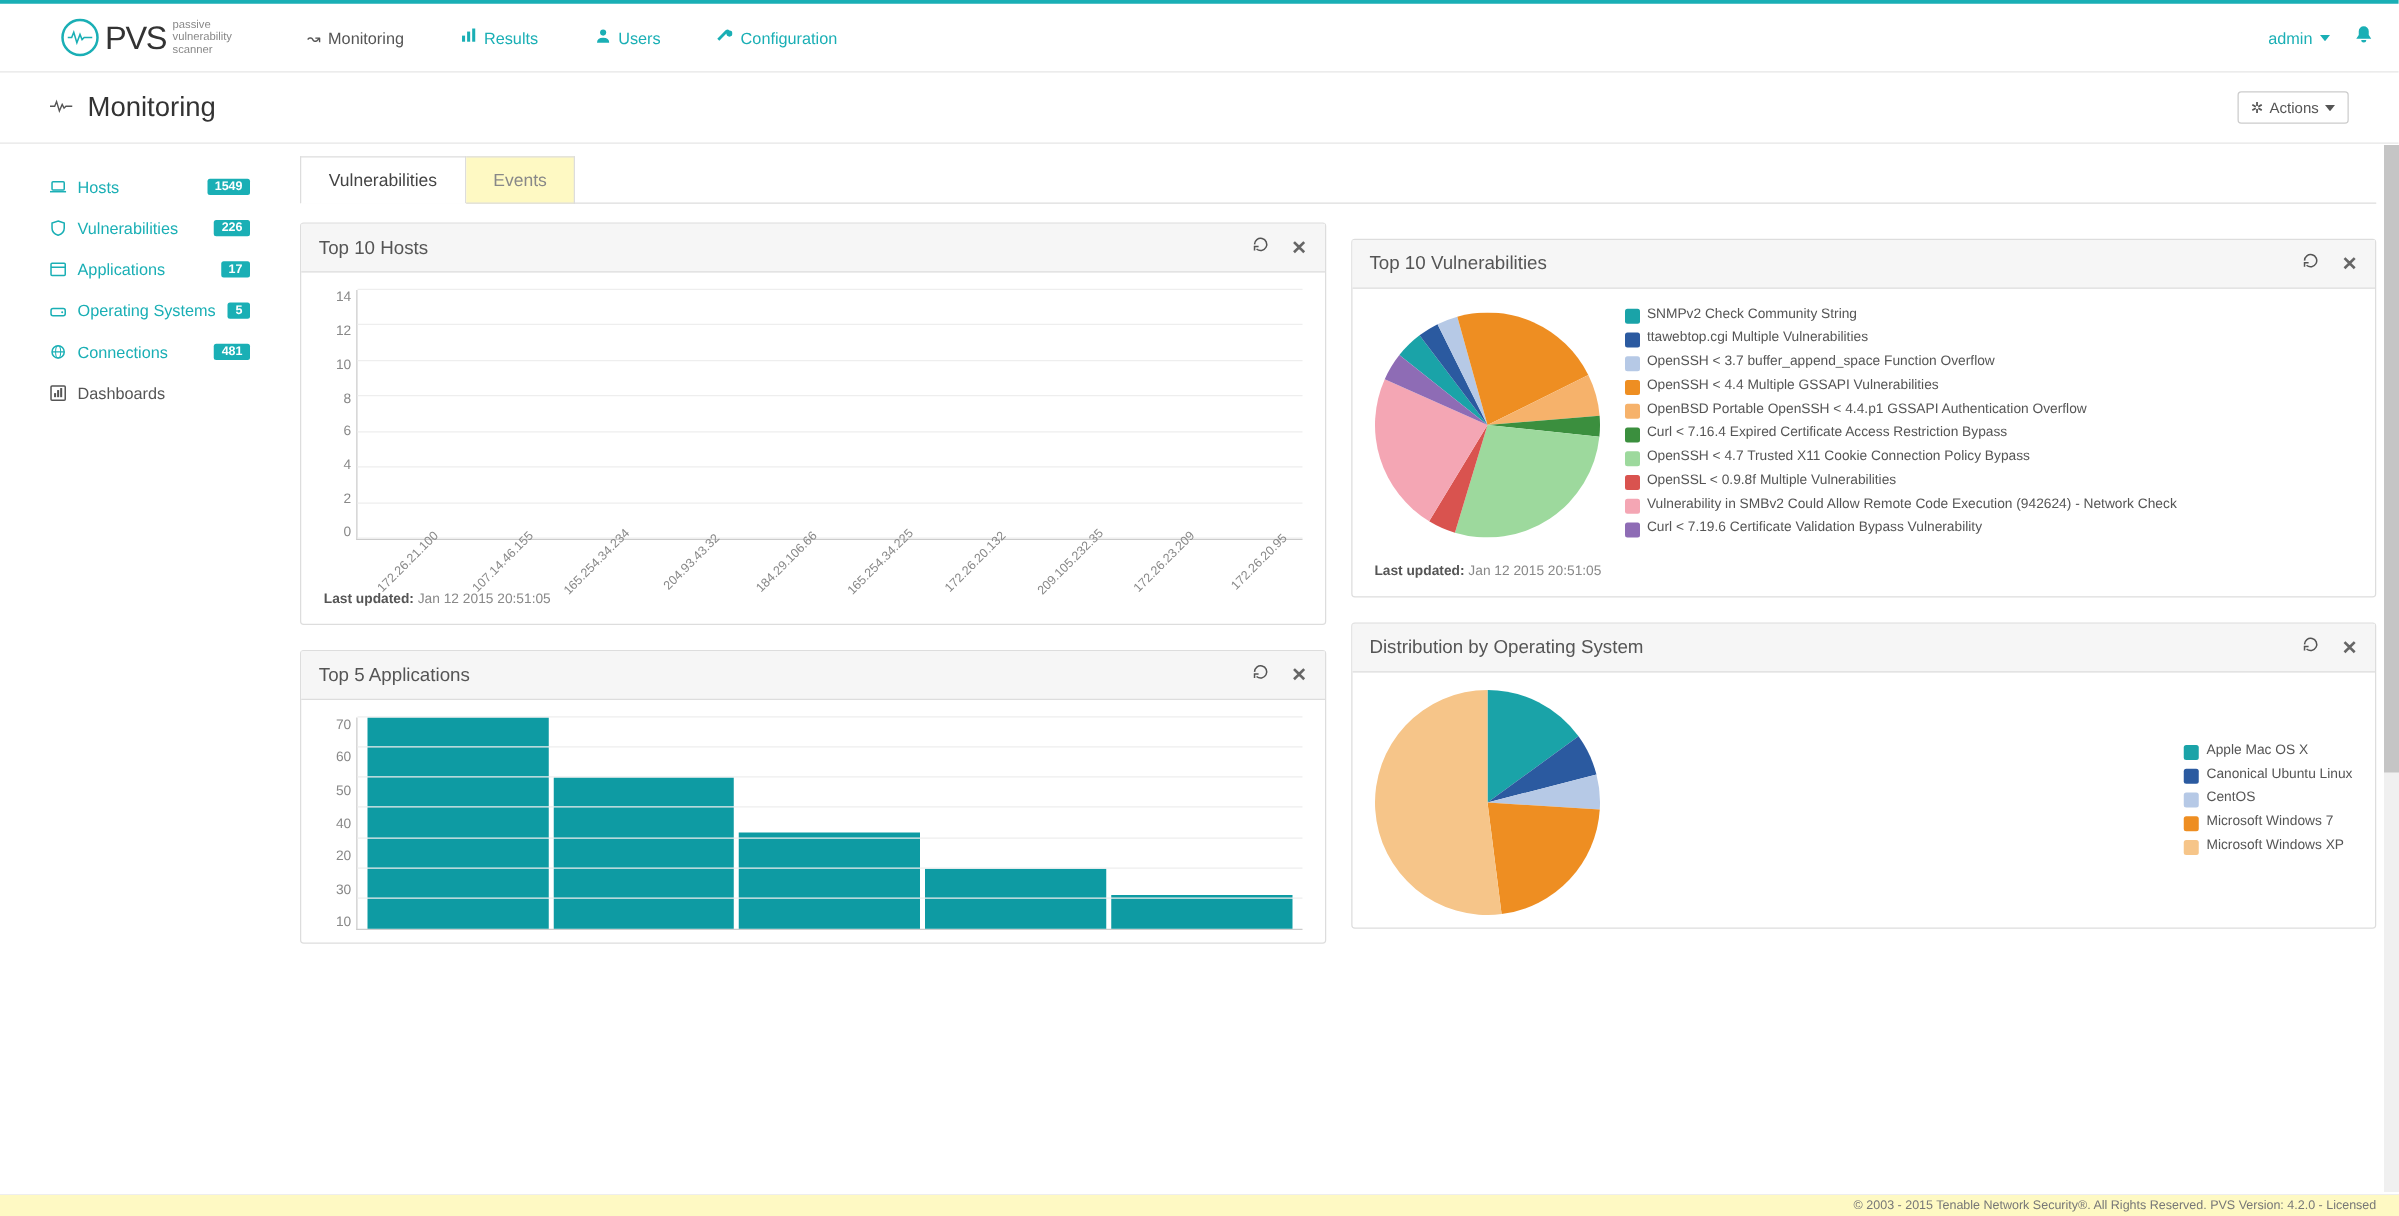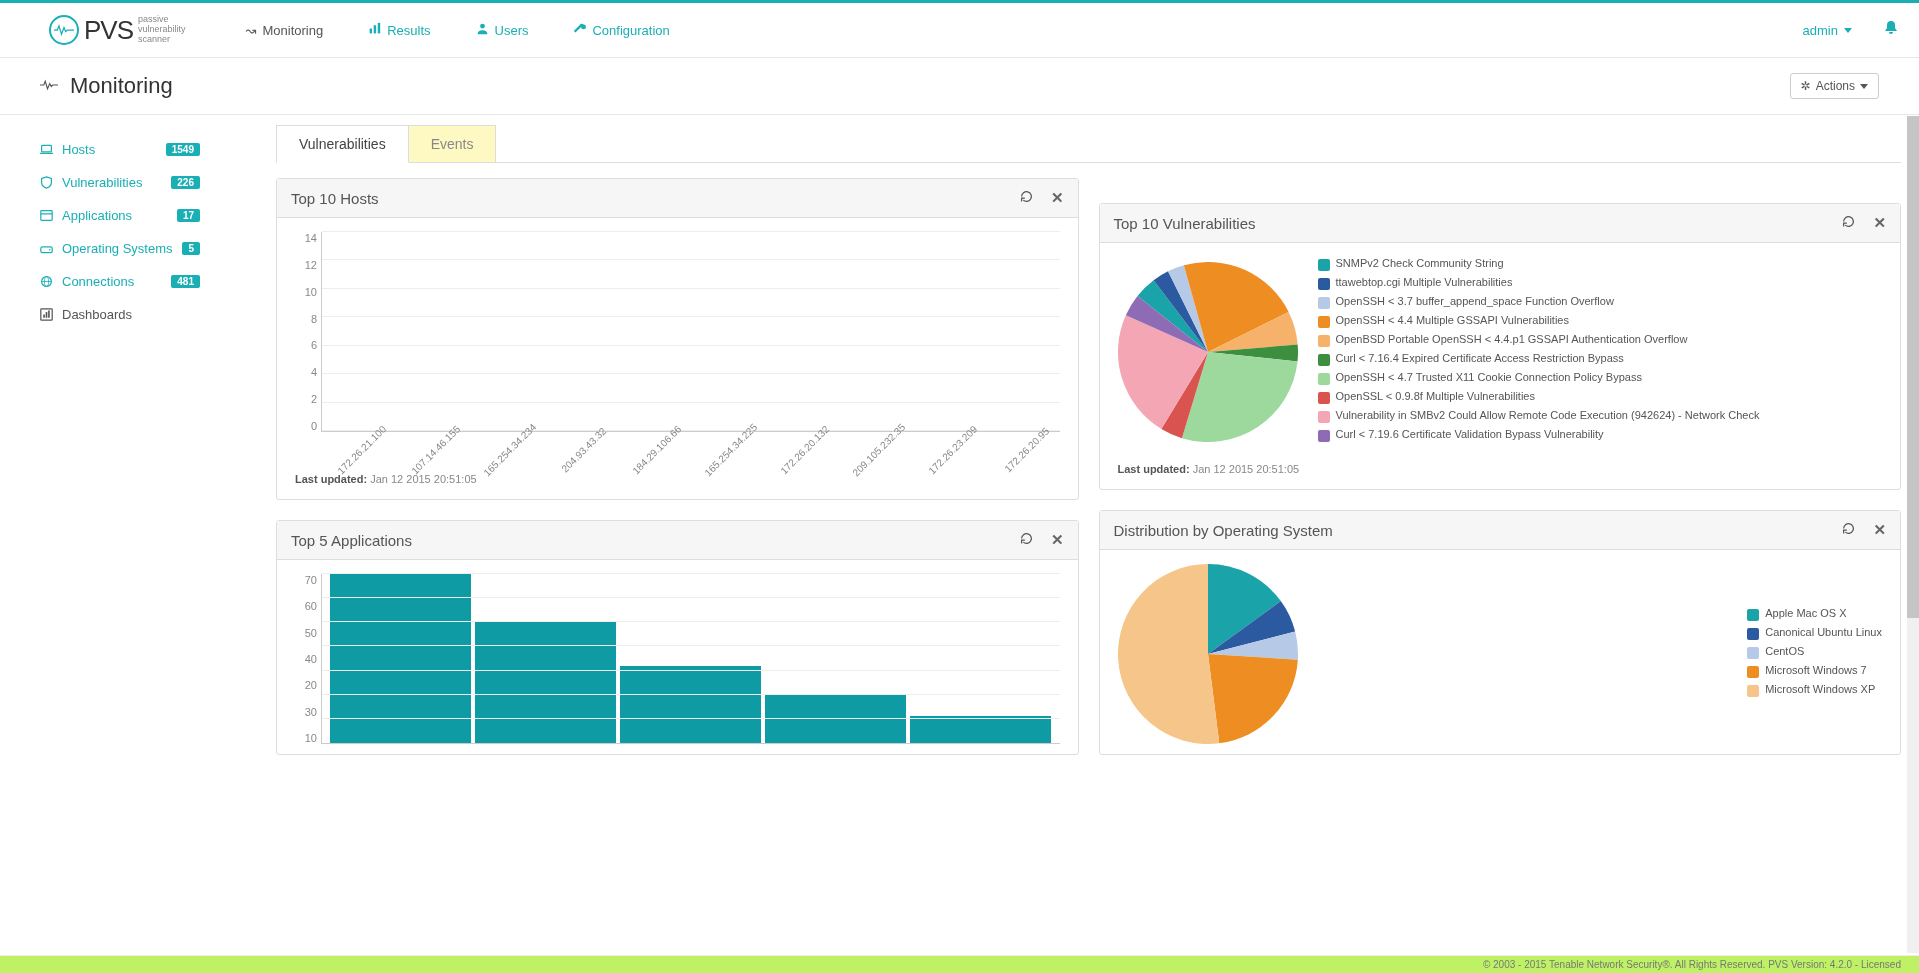--- a/index.html
+++ b/index.html
@@ -7,41 +7,41 @@
 .topbar-accent { height: 3px; background: #1aafb5; }
 .navbar { height: 55px; border-bottom: 1px solid #e6e6e6; display: flex; align-items: center; padding: 0 20px 0 49px; }
 .logo { display: flex; align-items: center; gap: 5px; margin-right: 60px; }
 .logo-icon { width: 30px; height: 30px; border: 2px solid #1aafb5; border-radius: 50%; display:flex; align-items:center; justify-content:center; }
 .logo-icon svg { width: 20px; height: 12px; }
 .logo-text { font-size: 26px; font-weight: 300; color: #333; letter-spacing: -1px; }
 .logo-tag { font-size: 9px; color: #888; line-height: 1.1; }
 .nav-items { display: flex; gap: 45px; }
 .nav-item { display: flex; align-items: center; gap: 6px; color: #555; cursor: pointer; }
 .nav-item.accent { color: #1aafb5; }
-.nav-right { margin-left: auto; display: flex; gap: 31px; color: #1aafb5; }
+.nav-right { margin-left: auto; display: flex; gap: 19px; color: #1aafb5; }
 .caret-down { width:0; height:0; border-left:4px solid transparent; border-right:4px solid transparent; border-top:5px solid currentColor; }
 .page-header { display:flex; align-items:center; padding: 15px 40px; border-bottom: 1px solid #e6e6e6; }
 .page-title { font-size: 22px; font-weight: 300; color: #333; margin-left: 12px; }
 .actions-btn { margin-left:auto; border:1px solid #ccc; background:#fff; border-radius:3px; padding:5px 10px; font-size:12px; display:flex; align-items:center; gap:5px; cursor:pointer; color:#555;}
-.main-wrap { display:flex;gap:36px; }
+.main-wrap { display:flex; }
 .sidebar { width: 210px; padding: 18px 0 0 40px; flex-shrink:0; }
 .side-item { display:flex; align-items:center; padding: 9px 10px 9px 0; color:#1aafb5; cursor:pointer; font-size:13px; }
 .side-item.plain { color:#555; }
 .side-item .s-icon { width:22px; display:inline-flex; }
 .side-item .badge { margin-left:auto; background:#1aafb5; color:#fff; font-size:10px; padding:1px 6px; border-radius:2px; font-weight:bold; }
 .content { flex:1; padding: 10px 18px 30px 30px; overflow-y:auto; height: calc(100vh - 3px - 55px - 58px - 20px); }
 .tabs { display:flex; }
 .tab { padding:10px 22px; border:1px solid #ddd; background:#fef9c3; color:#888; cursor:pointer; font-size:14px; margin-bottom:-1px;}
 .tab.active { background:#fff; border-bottom-color:#fff; color:#444; }
 .tab + .tab { border-left:none; }
 .tabs-underline { border-bottom:1px solid #ddd; margin-bottom:15px; }
 .toolbar-row { display:flex; align-items:center; margin-bottom:12px; }
 .dropdown-btn { border:1px solid #ccc; background:#fff; border-radius:3px; padding:5px 10px; font-size:12px; display:flex; align-items:center; gap:6px; cursor:pointer; color:#555;}
 .refresh-btn { margin-left:auto; border:1px solid #ccc; background:#fff; border-radius:3px; padding:5px 8px; cursor:pointer; }
-.grid { display:flex; gap:20px; align-items:flex-end; }
+.grid { display:flex; gap:20px; align-items:center; }
 .col { flex:1; display:flex; flex-direction:column; gap:20px; min-width:0;}
 .panel { border:1px solid #ddd; border-radius:3px; }
 .panel-head { background:#f6f6f6; border-bottom:1px solid #ddd; padding:10px 14px; display:flex; align-items:center; font-size:15px; color:#555; }
 .panel-head .head-icons { margin-left:auto; display:flex; gap:18px; color:#666; }
 .panel-body { padding:14px 18px 10px; }
 .last-upd { font-size:11px; color:#888; padding: 6px 18px 14px; }
 .last-upd b { color:#555; }
 
 .bar-chart { position:relative; height:200px; display:flex; }
 .y-axis { display:flex; flex-direction:column; justify-content:space-between; padding-bottom:0; font-size:11px; color:#888; text-align:right; width:22px; }
@@ -57,21 +57,21 @@
 .lg-box { width:12px; height:12px; border-radius:2px; }
 
 .single-chart { height:170px; display:flex; }
 .single-groups { position:absolute; left:0; right:0; bottom:0; top:0; display:flex; align-items:flex-end; padding:0 8px; gap:4px;}
 .single-bar { flex:1; background:#0e9ba3; }
 
 .pie-row { display:flex; align-items:center; gap:20px; }
 .pie-legend { font-size:11px; color:#555; }
 .pie-legend .lg-item { margin-bottom:5px; align-items:flex-start; }
 .pie-legend .lg-box { flex-shrink:0; margin-top:2px;}
-.footer { position:fixed; bottom:0; left:0; right:0; text-align:right; font-size:10px; color:#777; padding:3px 18px; background:#bef264; border-top:1px solid #eee;}
+.footer { position:fixed; bottom:0; left:0; right:0; text-align:right; font-size:10px; color:#777; padding:3px 18px; background:#fef9c3; border-top:1px solid #eee;}
 
 .c-crit{background:#d9534f;} .c-high{background:#ee8e22;} .c-med{background:#f5c60a;} .c-low{background:#4cae4c;}
 .icon-sm{width:13px;height:13px;}
 .scrollbar-fake { width:12px; background:#f0f0f0; position:fixed; right:0; top:116px; bottom:20px; }
 .scrollbar-thumb { background:#c5c5c5; width:100%; height:60%; }
 </style>
 </head>
 <body>
 
 <div class="topbar-accent"></div>

